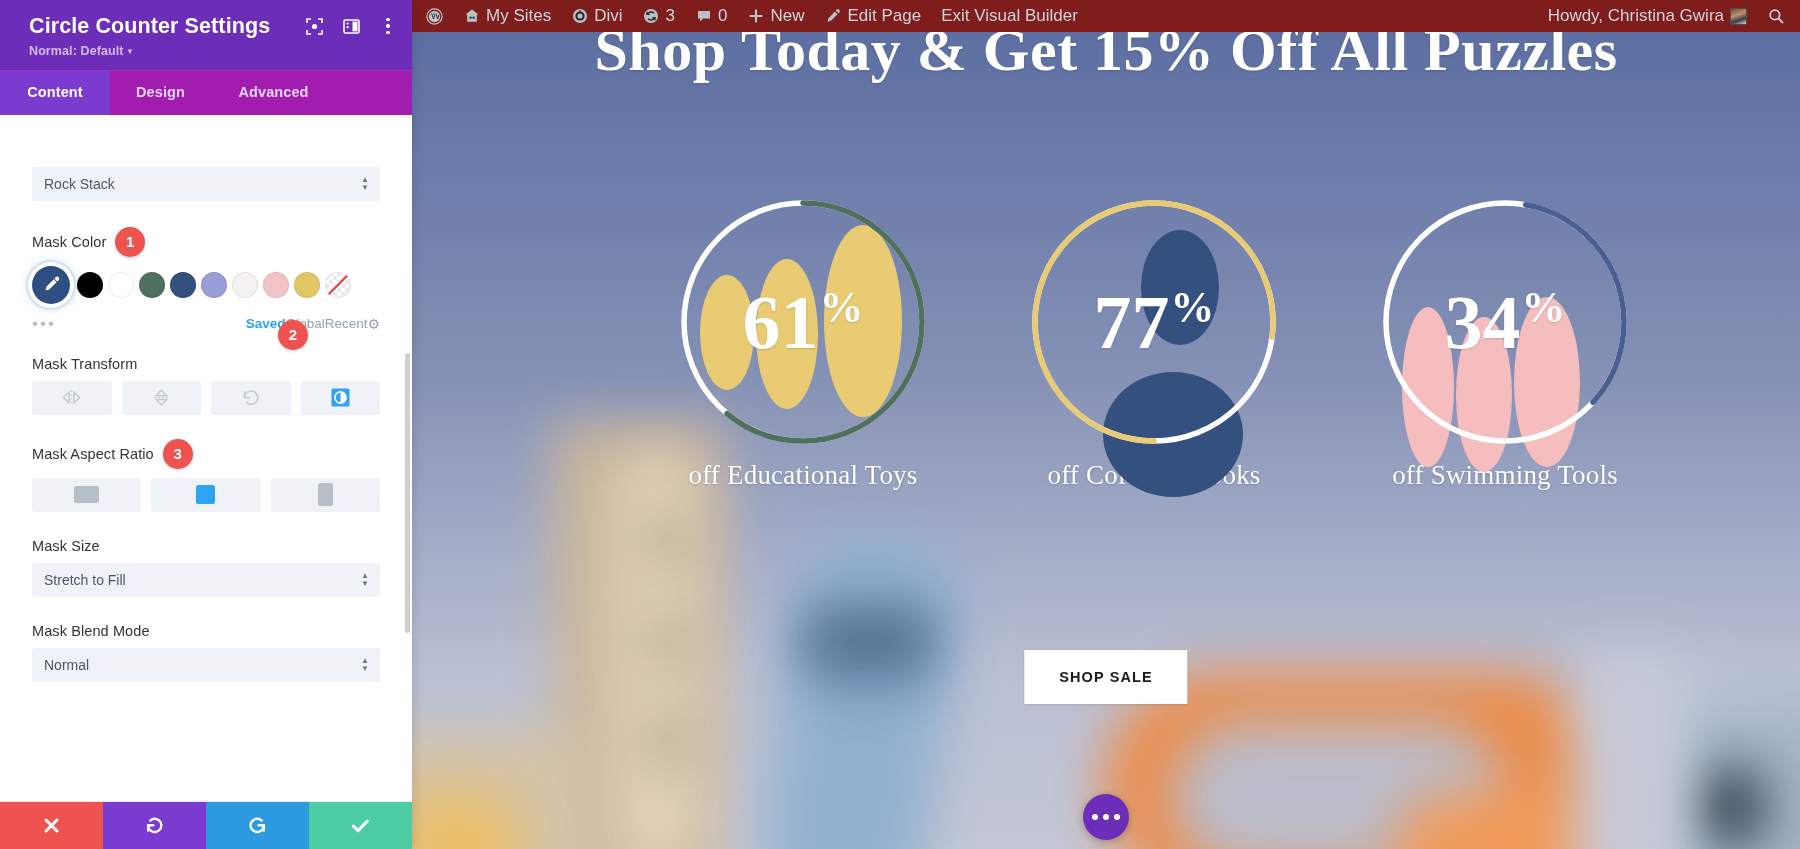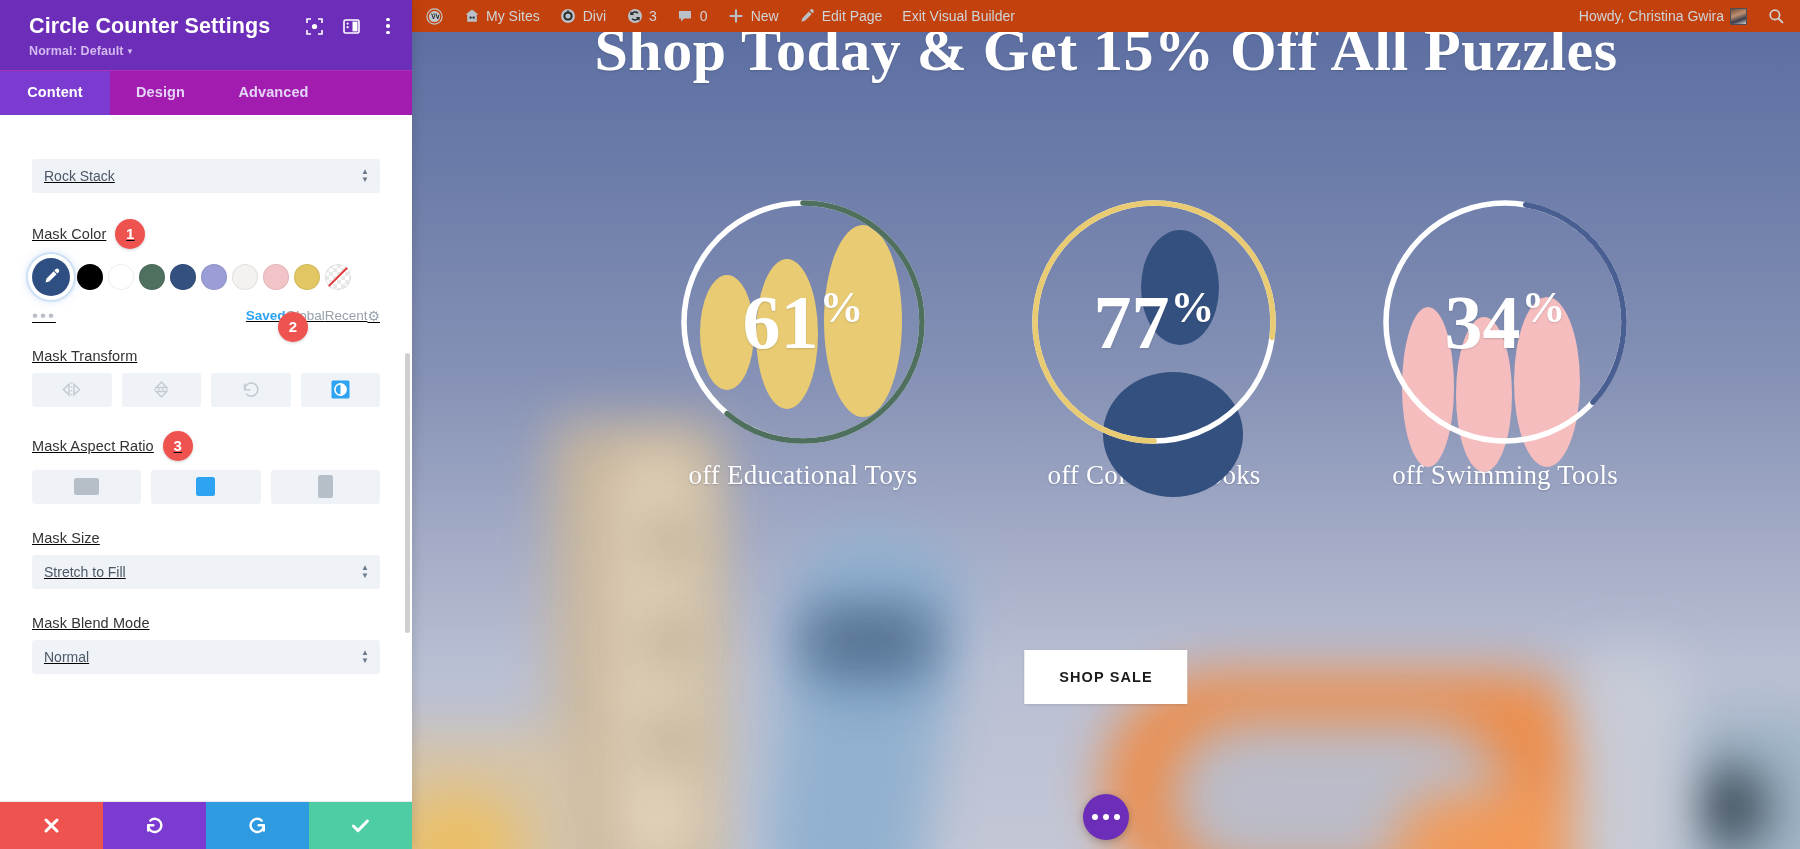--- a/index.html
+++ b/index.html
@@ -58,21 +58,21 @@
     text-align: center; cursor: pointer;
     letter-spacing: .1px;
   }
   .panel-tab.t1 { width: 110px; }
   .panel-tab.t2 { width: 101px; }
   .panel-tab.t3 { width: 125px; }
   .panel-tab.active { background: #7b3bd1; color: #fff; }
 
   .panel-body {
     flex: 1; overflow: hidden; position: relative;
-    background: #fff; padding: 0 32px; text-decoration: underline;
+    background: #fff; padding: 8px 32px;
   }
   .scrollbar {
     position: absolute; right: 2px; top: 238px;
     width: 5px; height: 280px; background: #cfcfcf; border-radius: 3px;
   }
 
   .field { margin-top: 0; }
   .field-label {
     font-size: 14.5px; color: #333; font-weight: 400;
     margin-bottom: 9px; display: flex; align-items: center; gap: 9px;
@@ -161,23 +161,23 @@
   }
   .foot-cancel { background: #ef5350; }
   .foot-undo   { background: #7b3bd1; }
   .foot-redo   { background: #2e9ae0; }
   .foot-save   { background: #4ecda4; }
 
   
   #wp-adminbar {
     position: absolute; left: 412px; top: 0;
     width: 1388px; height: 32px;
-    background: #c2410c; color: #b9c0c6;
+    background: #7f1d1d; color: #b9c0c6;
     display: flex; align-items: center;
-    font-size: 14px; z-index: 15;
+    font-size: 17px; z-index: 15;
   }
   .ab-item {
     display: flex; align-items: center; gap: 6px;
     height: 32px; padding: 0 10px; cursor: pointer; white-space: nowrap;
     color: #cfd4d8;
   }
   .ab-item .ab-ico { width: 17px; height: 17px; display:flex; align-items:center; justify-content:center; }
   .ab-spacer { flex: 1; }
   .ab-avatar {
     width: 17px; height: 17px; border-radius: 1px;

